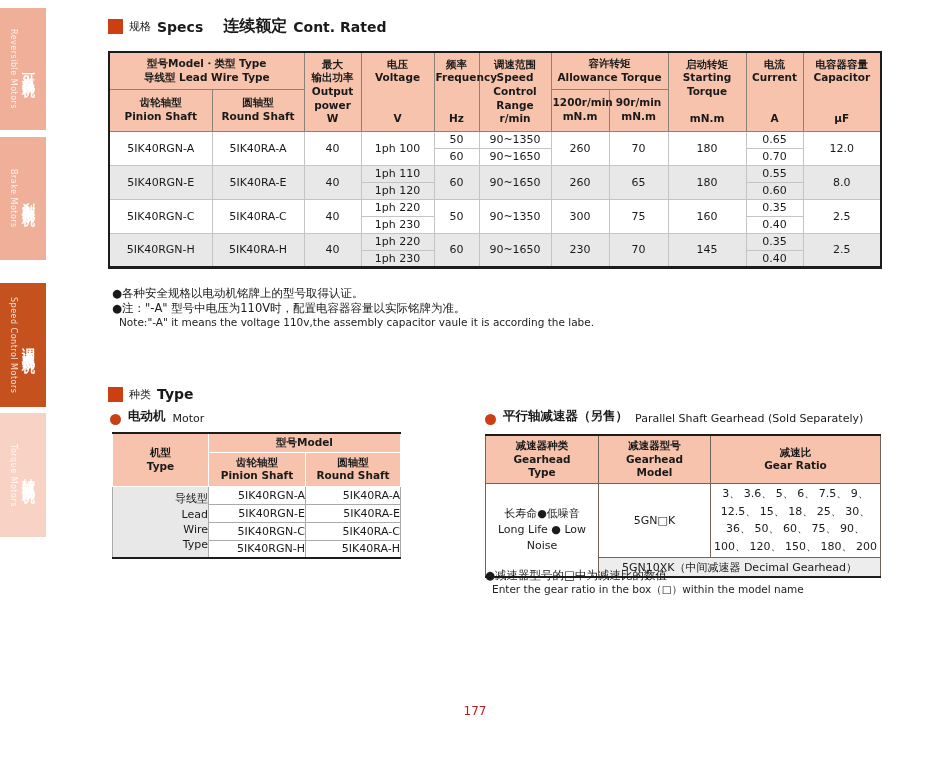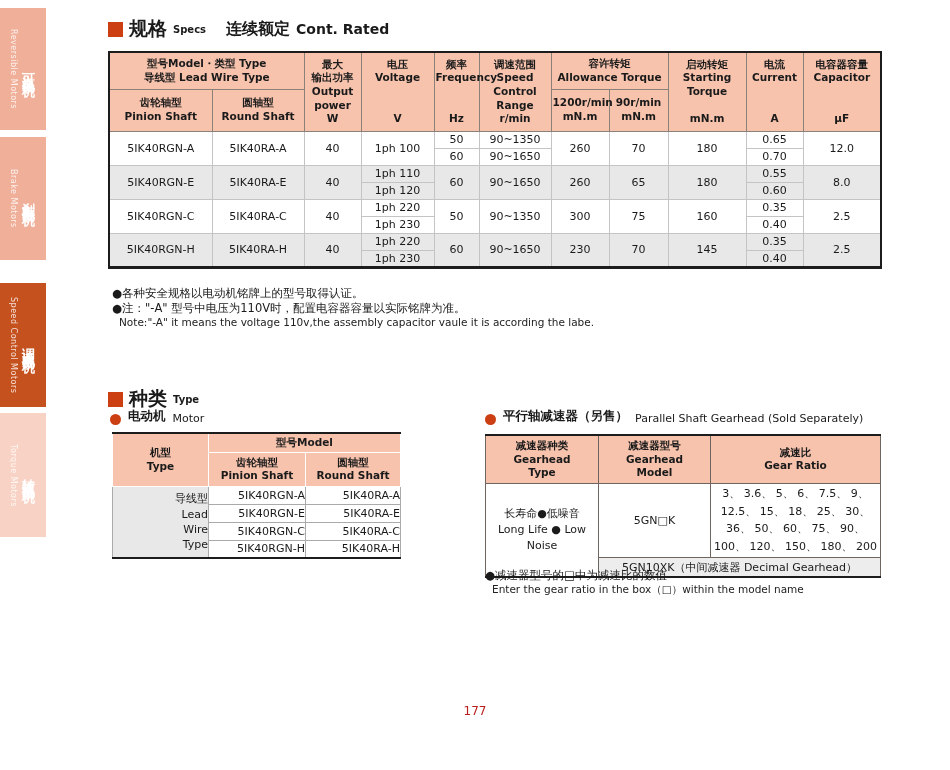--- a/index.html
+++ b/index.html
@@ -16,22 +16,22 @@
   #tab-reversible { top: 8px;  height: 122px; background: #f0af99; }
   #tab-brake      { top: 137px; height: 123px; background: #f0af99; }
   #tab-speed      { top: 283px; height: 124px; background: #c5511e; }
   #tab-torque     { top: 413px; height: 124px; background: #f8d3c5; }
 
   
   #main { position: absolute; left: 108px; top: 0; width: 772px; height: 770px; }
 
   .sec-title { display: flex; align-items: center; gap: 6px; }
   .sec-title .sq { width: 15px; height: 15px; background: #cb3f13; flex: 0 0 auto; }
-  .sec-title .t-cn { font-size: 19px; font-weight: 700; }
-  .sec-title .t-en { font-size: 10px; font-weight: 700; margin-right: 14px; }
+  .sec-title .t-cn { font-size: 11px; font-weight: 400; }
+  .sec-title .t-en { font-size: 14px; font-weight: 700; margin-right: 14px; }
   .sec-title .t-cn2 { font-size: 16px; font-weight: 700; }
   .sec-title .t-en2 { font-size: 14px; font-weight: 700; text-align: right; }
 
   .bullet-label { display: flex; align-items: flex-end; gap: 7px; }
   .bullet-label .dot { width: 11px; height: 11px; border-radius: 50%; background: #cb3f13; flex: 0 0 auto; }
   .bullet-label .b-cn { font-size: 12.5px; font-weight: 700; }
   .bullet-label .b-en { font-size: 11px; }
 
   #title-specs { position: absolute; top: 16px; left: 0; }
   #title-type  { position: absolute; top: 386px; left: 0; }

